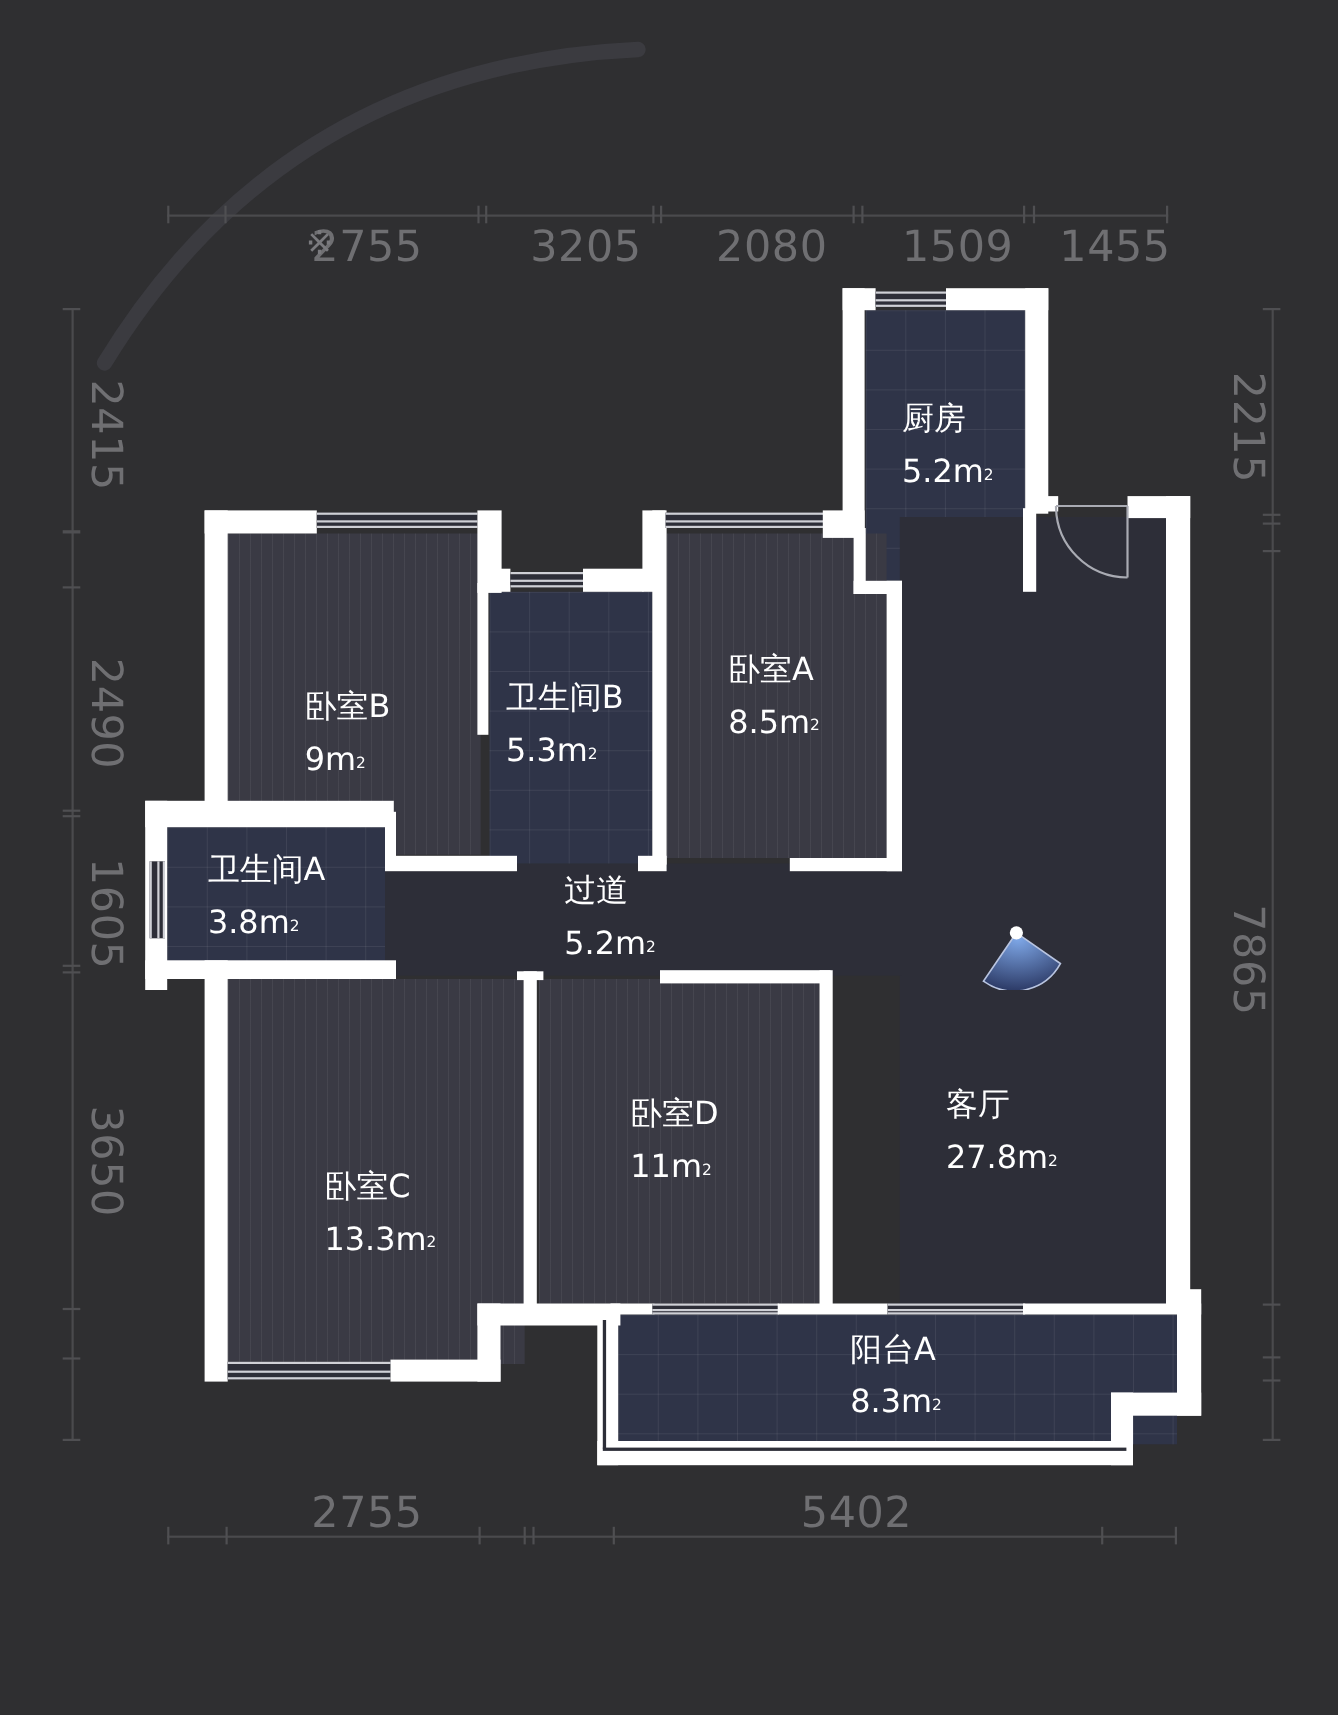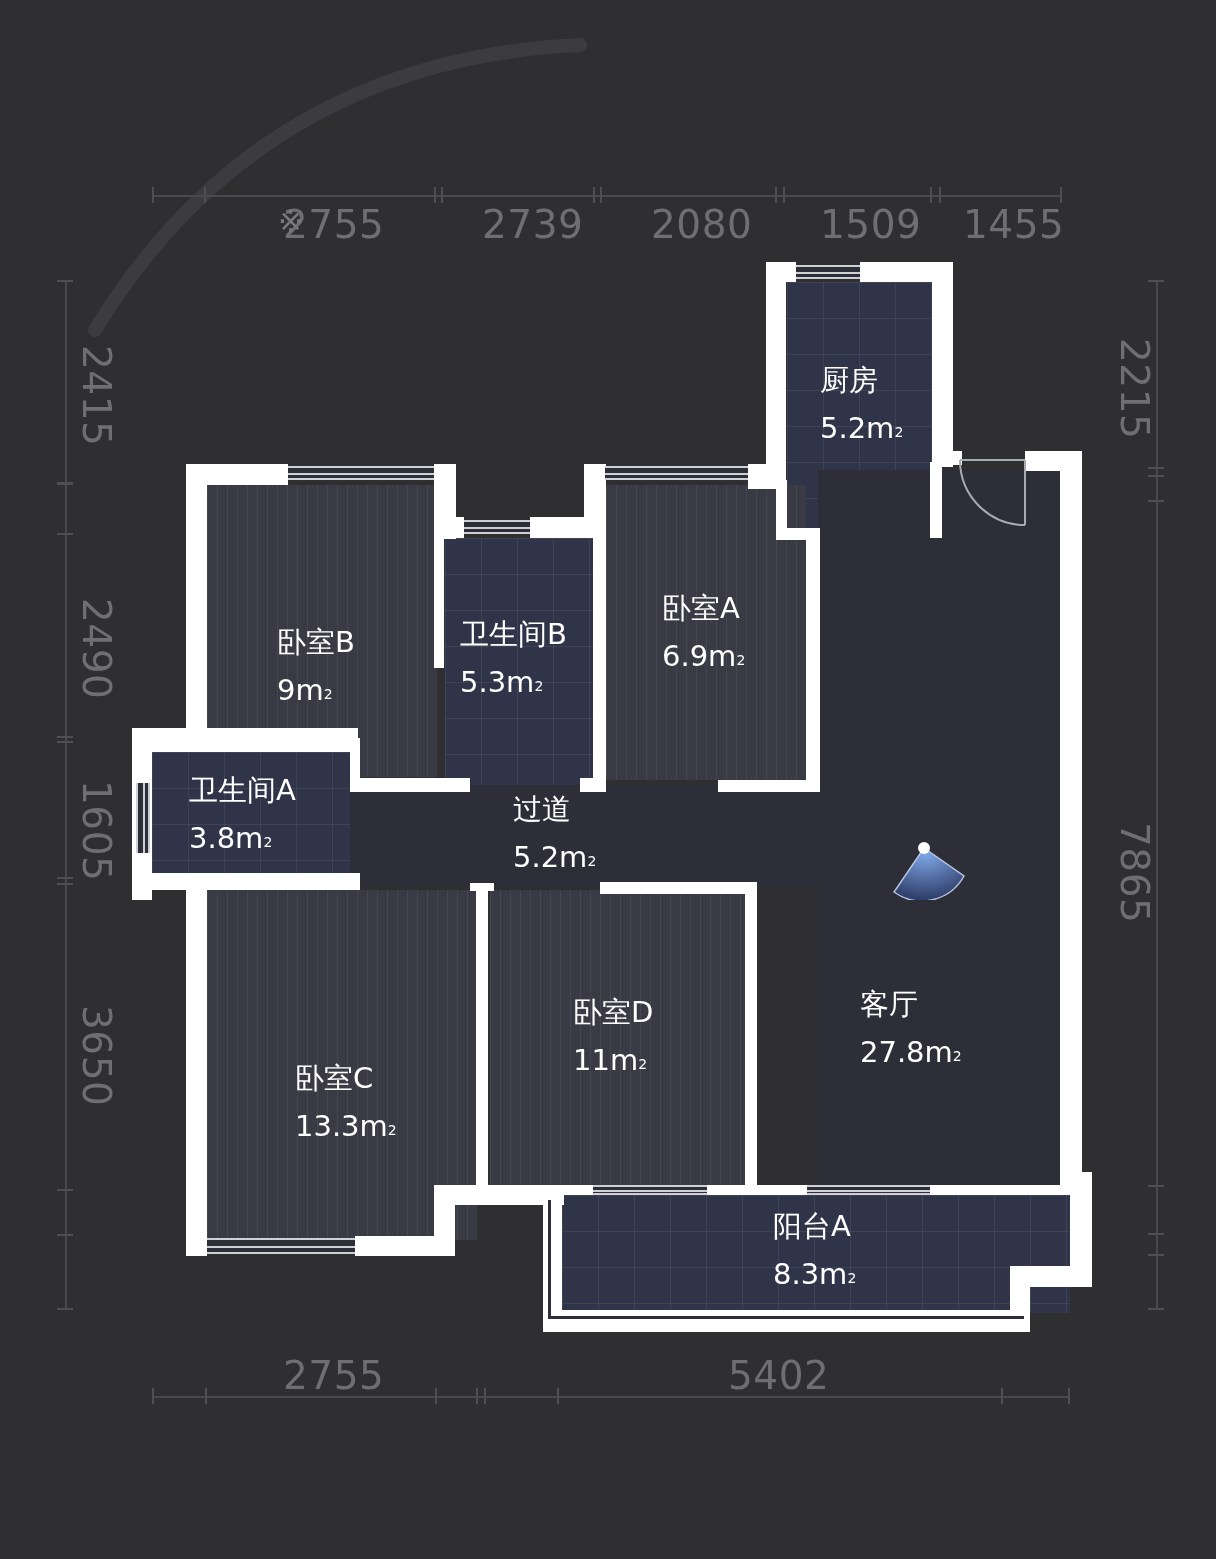--- a/index.html
+++ b/index.html
@@ -36,21 +36,21 @@
   <div class="tick" style="left:441px;top:187px;width:2px;height:16px;"></div>
   <div class="tick" style="left:593px;top:187px;width:2px;height:16px;"></div>
   <div class="tick" style="left:600px;top:187px;width:2px;height:16px;"></div>
   <div class="tick" style="left:775px;top:187px;width:2px;height:16px;"></div>
   <div class="tick" style="left:783px;top:187px;width:2px;height:16px;"></div>
   <div class="tick" style="left:930px;top:187px;width:2px;height:16px;"></div>
   <div class="tick" style="left:939px;top:187px;width:2px;height:16px;"></div>
   <div class="tick" style="left:1060px;top:187px;width:2px;height:16px;"></div>
   <span class="dim-label" style="left:283px;top:202px;">2755</span>
   <span class="abs" style="left:278px;top:204px;color:#7a7a7e;font-size:30px;">※</span>
-  <span class="dim-label" style="left:482px;top:202px;">2739</span>
+  <span class="dim-label" style="left:482px;top:202px;">3205</span>
   <span class="dim-label" style="left:651px;top:202px;">2080</span>
   <span class="dim-label" style="left:820px;top:202px;">1509</span>
   <span class="dim-label" style="left:963px;top:202px;">1455</span>
 </div>
 
 <div>
   <div class="line" style="left:152px;top:1396px;width:918px;height:2px;"></div>
   <div class="tick" style="left:152px;top:1388px;width:2px;height:16px;"></div>
   <div class="tick" style="left:205px;top:1388px;width:2px;height:16px;"></div>
   <div class="tick" style="left:435px;top:1388px;width:2px;height:16px;"></div>
@@ -196,21 +196,21 @@
   <div class="rlabel" style="left:277px;top:570px;margin-top:48px;">
     <div>卧室B</div>
     <div><span>9m</span><sup>2</sup></div>
   </div>
   <div class="rlabel" style="left:460px;top:610px;">
     <div>卫生间B</div>
     <div><span>5.3m</span><sup>2</sup></div>
   </div>
   <div class="rlabel" style="left:662px;top:584px;">
     <div>卧室A</div>
-    <div><span>6.9m</span><sup>2</sup></div>
+    <div><span>8.5m</span><sup>2</sup></div>
   </div>
   <div class="rlabel" style="left:189px;top:766px;">
     <div>卫生间A</div>
     <div><span>3.8m</span><sup>2</sup></div>
   </div>
   <div class="rlabel" style="left:513px;top:785px;">
     <div>过道</div>
     <div><span>5.2m</span><sup>2</sup></div>
   </div>
   <div class="rlabel" style="left:295px;top:1054px;">

